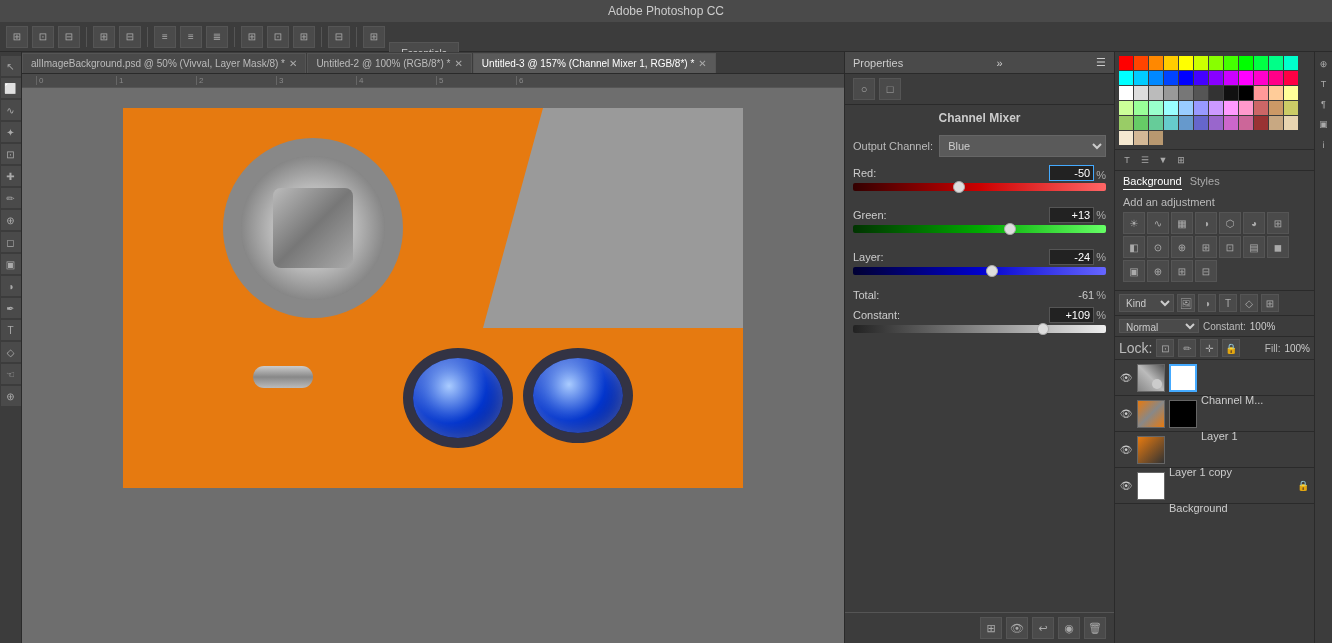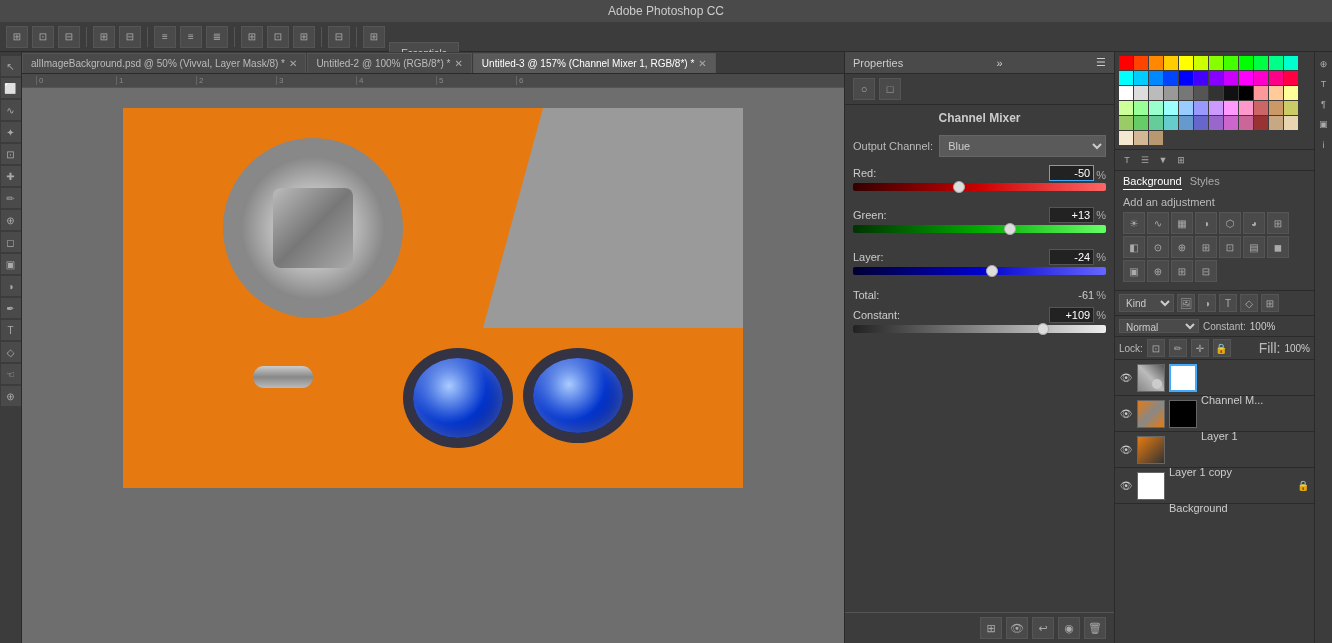--- a/index.html
+++ b/index.html
@@ -568,26 +568,26 @@
     .lock-row {
       display: flex;
       align-items: center;
       padding: 2px 4px;
       gap: 4px;
       border-bottom: 1px solid #2a2a2a;
     }
 
     .lock-label {
       color: #bbb;
-      font-size: 10px;
+      font-size: 14px;
     }
 
     .fill-label {
       color: #bbb;
-      font-size: 14px;
+      font-size: 10px;
       margin-left: auto;
     }
 
     .fill-value {
       color: #ccc;
       font-size: 10px;
     }
 
     
     .layer-row {

